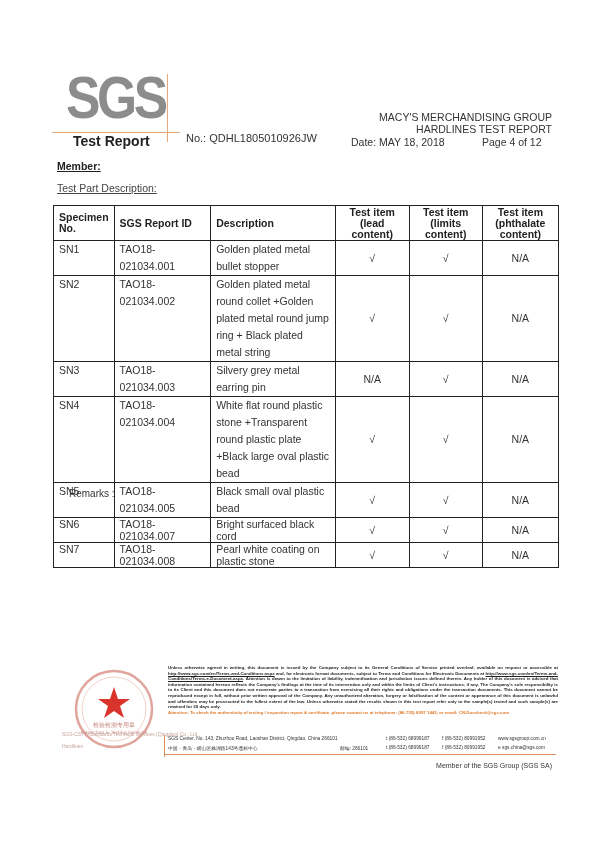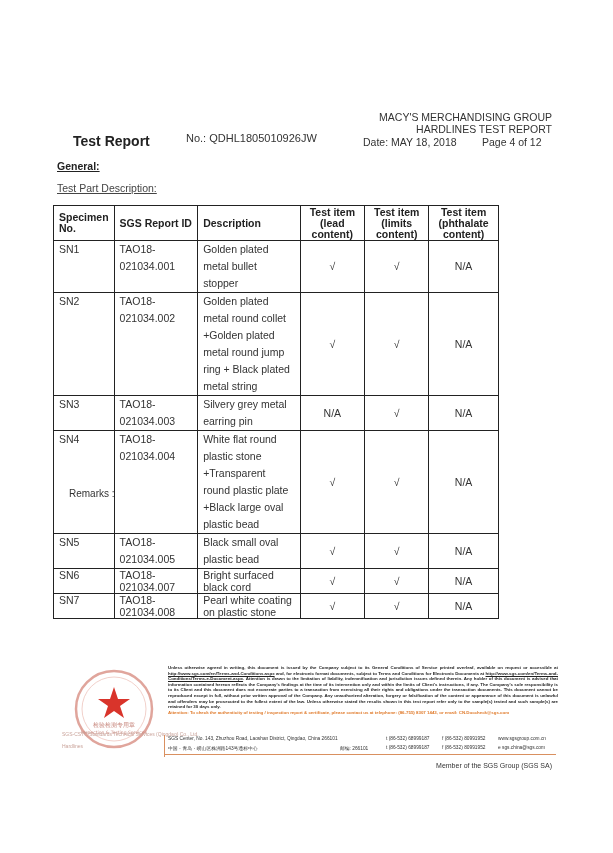--- a/index.html
+++ b/index.html
@@ -15,28 +15,28 @@
     position:absolute; left:0; top:-6px; font-family:"Liberation Sans", sans-serif;
     font-weight:bold; font-size:60px; letter-spacing:-4px; color:#8c8c8c;
     transform:scaleX(0.86); transform-origin:left top; line-height:60px;
   }
   .logo-vline { position:absolute; left:101px; top:0; width:1px; height:68px; background:#e8a878; }
   .logo-hline { position:absolute; left:-14px; top:58px; width:128px; height:1px; background:#e8a878; }
 
   .header-right { position:absolute; right:61px; top:111px; text-align:right; font-size:10.5px; line-height:12px; color:#333; }
   .report-title { position:absolute; left:73px; top:133px; font-size:14px; font-weight:bold; color:#222; }
   .report-no { position:absolute; left:186px; top:132px; font-size:11px; }
-  .report-date { position:absolute; left:351px; top:136px; font-size:10.5px;margin-left:12px; }
+  .report-date { position:absolute; left:351px; top:136px; font-size:10.5px; }
   .report-page { position:absolute; left:482px; top:136px; font-size:10.5px; }
 
   .results { position:absolute; left:57px; top:160px; font-size:10.5px; font-weight:bold; text-decoration:underline; color:#222; }
   .part-desc { position:absolute; left:57px; top:182px; font-size:10.5px; text-decoration:underline; color:#444; }
 
   table.results-table {
-    position:absolute; left:53px; top:205px; width:446px; border-collapse:collapse;
+    position:absolute; left:53px; top:205px; width:506px; border-collapse:collapse;
     font-size:10.5px; color:#333;
   }
   .results-table th, .results-table td { border:1px solid #222; padding:0 5px; }
   .results-table th { font-weight:bold; height:34px; line-height:11px; color:#222; }
   .results-table th.left { text-align:left; }
   .results-table th.center { text-align:center;margin-top:33px; }
   .results-table td { vertical-align:top; line-height:17px; padding-top:0; }
   .results-table td.mid { text-align:center; vertical-align:middle; padding-top:0; }
   .results-table tr.tight td { line-height:12px; }
   .results-table tr.tight td.mid { line-height:12px; }
@@ -54,32 +54,37 @@
   .footer-vline { position:absolute; left:164px; top:735px; width:1px; height:22px; background:#d99060; }
   .footer-hline { position:absolute; left:164px; top:754px; width:392px; height:1px; background:#d99060; }
   .member { position:absolute; right:61px; top:762px; font-size:7px; color:#333; }
   .stamp-caption { position:absolute; left:62px; font-size:5px; color:#c9a39a; }
 </style>
 </head>
 <body>
 
 <div class="page">
 
+  <div class="logo">
+    <div class="logo-text">SGS</div>
+    <div class="logo-vline"></div>
+    <div class="logo-hline"></div>
+  </div>
 
   <div class="header-right">
     <div>MACY'S MERCHANDISING GROUP</div>
     <div>HARDLINES TEST REPORT</div>
   </div>
 
   <div class="report-title">Test Report</div>
   <div class="report-no">No.: QDHL1805010926JW</div>
   <div class="report-date">Date: MAY 18, 2018</div>
   <div class="report-page">Page 4 of  12</div>
 
-  <div class="results">General:</div>
+  <div class="results">Member:</div>
   <div class="part-desc">Test Part Description:</div>
 
   <table class="results-table">
     <colgroup>
       <col style="width:55px">
         <col style="width:98px">
         <col style="width:127px">
       <col style="width:75px">
         <col style="width:74px">
         <col style="width:77px">

